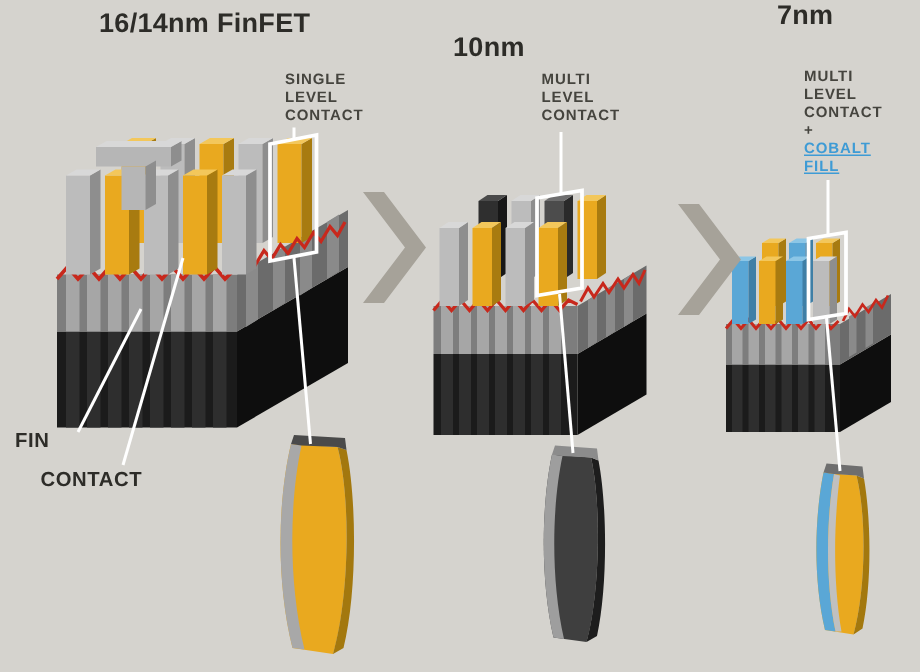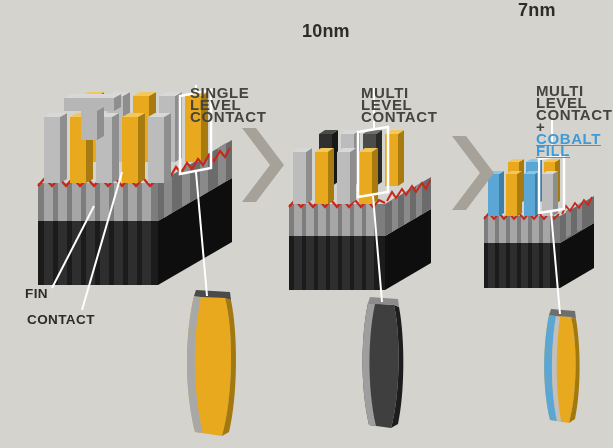--- a/index.html
+++ b/index.html
@@ -1,20 +1,20 @@
 <!DOCTYPE html>
 <html><head>
 <meta charset="utf-8">
 <style>
   * { margin:0; padding:0; box-sizing:border-box; }
   body { font-family:"Liberation Sans", sans-serif; background:#d5d3ce; }
   .canvas { position:relative; width:613px; height:448px; background:#d5d3ce; overflow:hidden; }
   .canvas svg { position:absolute; left:0; top:0; }
   .title { position:absolute; font-size:18px; font-weight:700; color:#2d2c28; letter-spacing:.2px; white-space:nowrap; }
-  .lbl { position:absolute; font-size:15px; font-weight:700; color:#45443e; letter-spacing:.6px; line-height:12px; text-transform:uppercase;margin-top:39px; }
+  .lbl { position:absolute; font-size:10px; font-weight:700; color:#45443e; letter-spacing:.6px; line-height:12px; text-transform:uppercase; }
   .lbl .blue { color:#3e9bd5;text-decoration:underline; }
   .callout { position:absolute; font-size:13.5px; font-weight:700; color:#2d2c28; letter-spacing:.4px; white-space:nowrap; }
 </style>
 </head>
 <body>
 
 <div class="canvas">
 
 <svg width="613" height="448" viewBox="0 0 613 448">
 
@@ -245,20 +245,21 @@
     <line x1="374" y1="88" x2="374" y2="129" stroke-width="2"></line>
     <line x1="552" y1="120" x2="552" y2="157" stroke-width="2"></line>
     <line x1="196" y1="172" x2="207" y2="296" stroke-width="2"></line>
     <line x1="373" y1="196" x2="382" y2="302" stroke-width="2"></line>
     <line x1="551" y1="212" x2="560" y2="314" stroke-width="2"></line>
     <line x1="52" y1="288" x2="94" y2="206" stroke-width="2"></line>
     <line x1="82" y1="310" x2="122" y2="172" stroke-width="2"></line>
   </g>
 </svg>
 
+<div class="title" style="left:66px; top:5px">16/14nm FinFET</div>
 <div class="title" style="left:302px; top:21px">10nm</div>
 <div class="title" style="left:518px; top:0">7nm</div>
 
 <div class="lbl" style="left:190px; top:48px">
   <div>SINGLE</div>
   <div>LEVEL</div>
   <div>CONTACT</div>
 </div>
 
 <div class="lbl" style="left:361px; top:48px">
@@ -269,16 +270,16 @@
 
 <div class="lbl" style="left:536px; top:46px">
   <div>MULTI</div>
   <div>LEVEL</div>
   <div>CONTACT</div>
   <div>+</div>
   <div class="blue">COBALT</div>
   <div class="blue">FILL</div>
 </div>
 
-<div class="callout" style="left:25px; top:286px">FIN</div>
+<div class="callout" style="left:10px; top:286px">FIN</div>
 <div class="callout" style="left:27px; top:312px">CONTACT</div>
 
 </div>
 
 </body></html>

